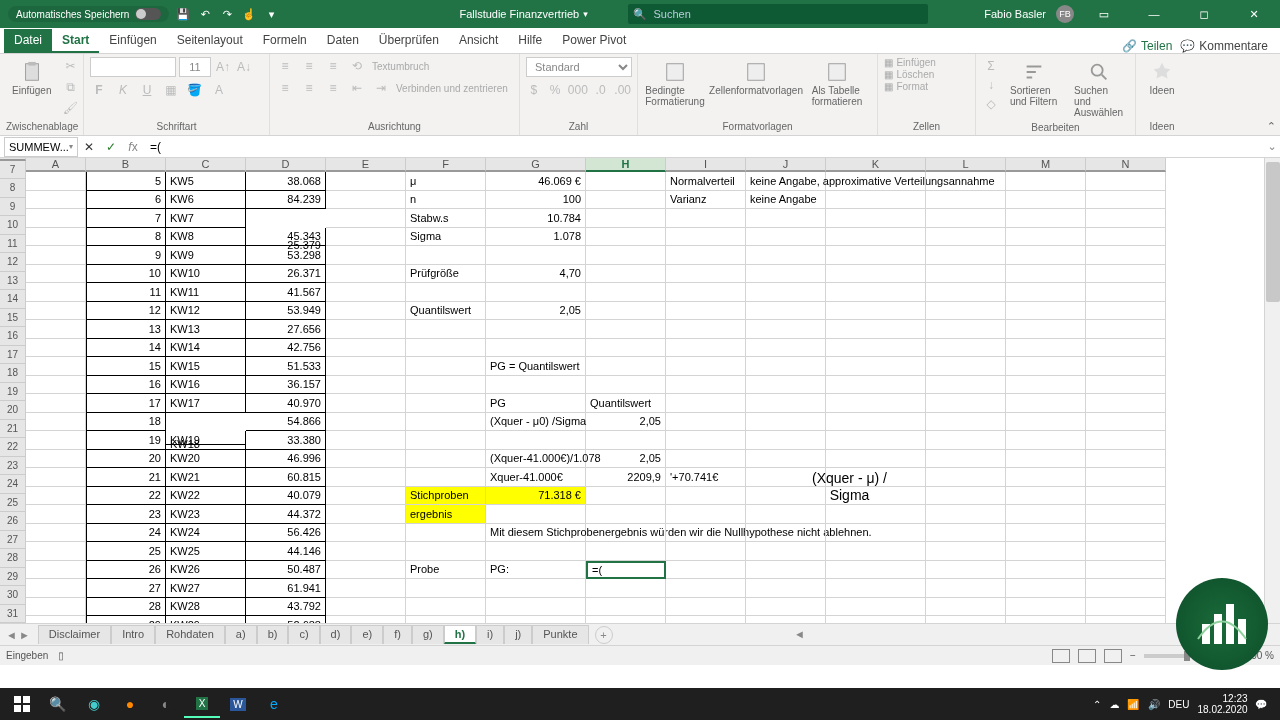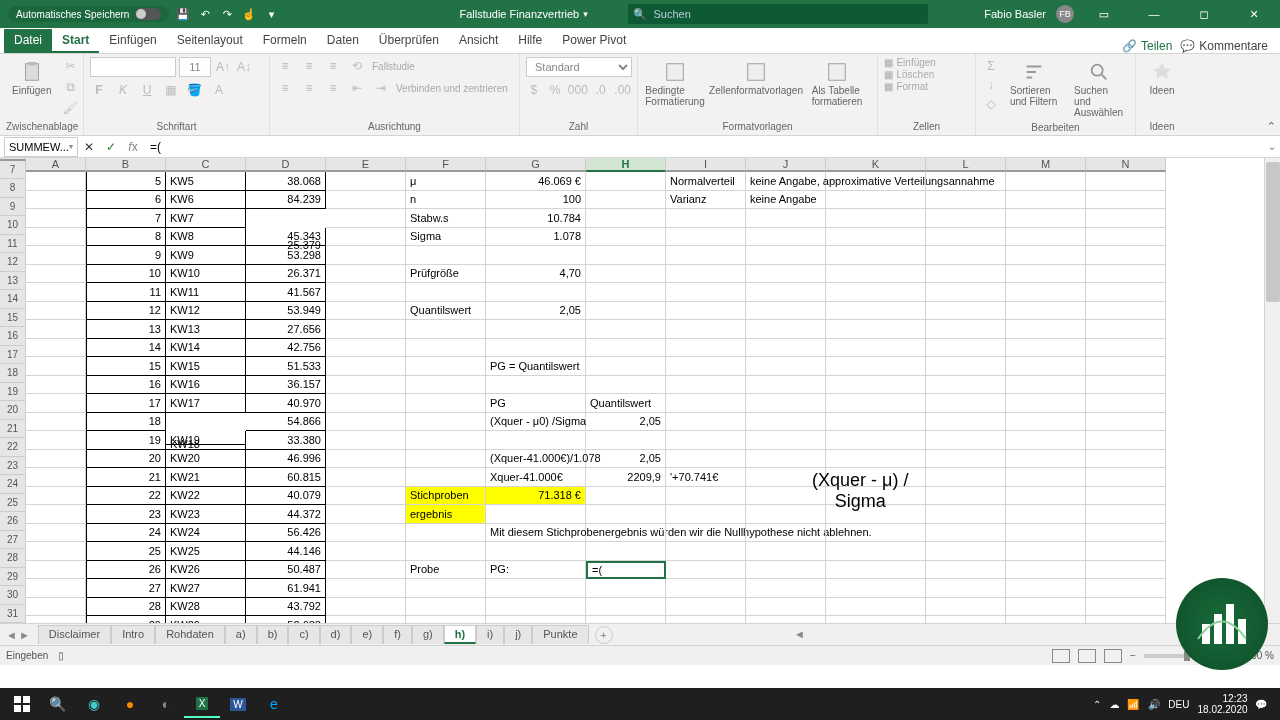--- a/index.html
+++ b/index.html
@@ -82,21 +82,21 @@
   .zoom-slider { width:80px; height:4px; background:#ccc; position:relative; }
   .zoom-slider::after { content:''; position:absolute; left:50%; top:-3px; width:6px; height:10px; background:#888; }
   
   
   .taskbar { height:32px; background:#1f1f1f; display:flex; align-items:center; padding:0 4px; position:absolute; bottom:0; left:0; right:0; }
   .tb-icon { width:36px; height:28px; display:flex; align-items:center; justify-content:center; cursor:pointer; color:#fff; font-size:14px; }
   .tb-right { margin-left:auto; display:flex; align-items:center; gap:8px; color:#fff; font-size:10px; padding-right:8px; }
   .clock { text-align:right; line-height:1.1; }
   
   
-  .annotation { position:absolute; font-size:18px; font-family: Georgia, serif; color:#000; text-align:center; pointer-events:none; }
+  .annotation { position:absolute; font-size:14px; font-family: Georgia, serif; color:#000; text-align:center; pointer-events:none; }
   
   
   .logo-mark { position:absolute; right:12px; bottom:50px; width:92px; height:92px; border-radius:50%; background:radial-gradient(circle,#1a6b3a 0%,#0d4d29 100%); display:flex; align-items:center; justify-content:center; }
   .logo-mark svg { width:60px; height:60px; }
 </style>
 </head>
 <body>
 
 <div class="titlebar">
   <div class="titlebar-left">
@@ -187,21 +187,21 @@
     <div class="rgroup-label">Schriftart</div>
   </div>
   <div class="rgroup" style="width:250px">
     <div class="rcontent" style="flex-direction:column;gap:4px">
       <div style="display:flex;gap:6px;align-items:center">
         <div class="ricon disabled">≡</div>
         <div class="ricon disabled">≡</div>
         <div class="ricon disabled">≡</div>
         <div class="ricon disabled">⟲</div>
         <div class="rbtn-txt">
-            <span>Fallstudie</span>
+            <span>Textumbruch</span>
           </div>
       </div>
       <div style="display:flex;gap:6px;align-items:center">
         <div class="ricon disabled">≡</div>
         <div class="ricon disabled">≡</div>
         <div class="ricon disabled">≡</div>
         <div class="ricon disabled">⇤</div>
         <div class="ricon disabled">⇥</div>
         <div class="rbtn-txt">
             <span>Verbinden und zentrieren</span>

